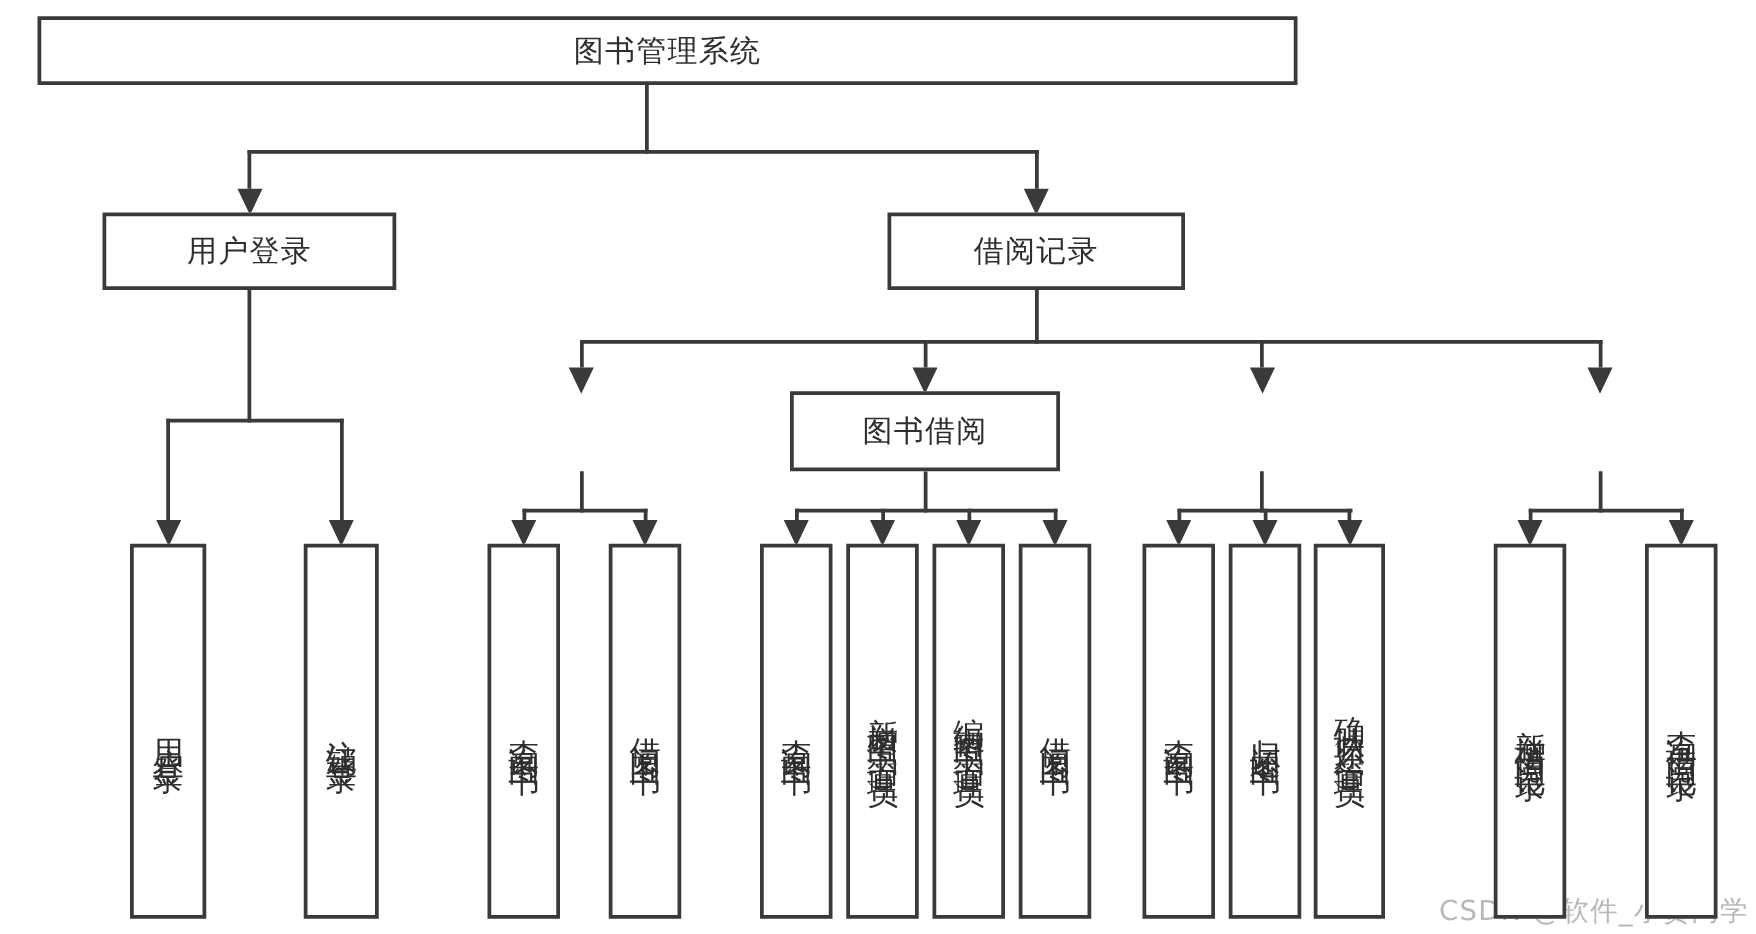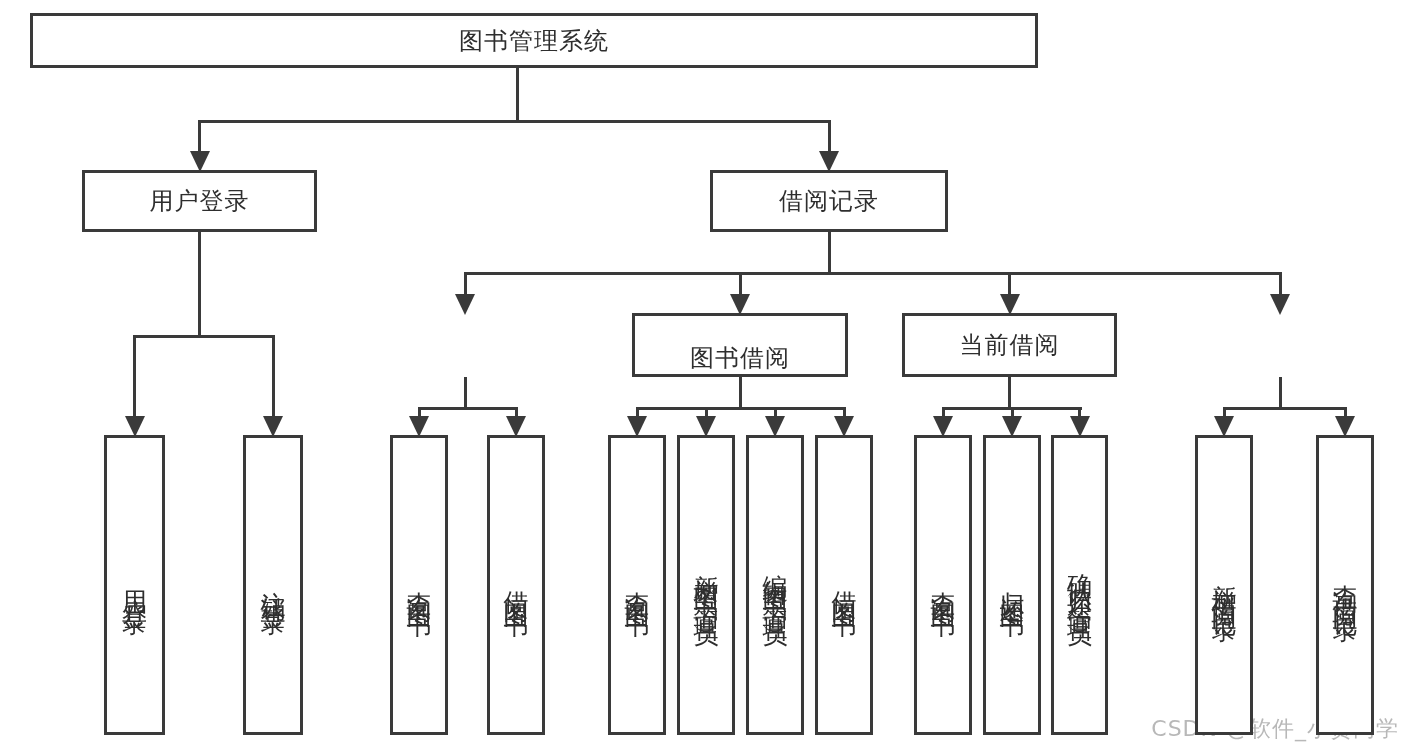--- a/index.html
+++ b/index.html
@@ -115,25 +115,22 @@
     <div class="carrow" style="left: 1335px; top: 416px;"></div>
     <div class="node h" style="left: 30px; top: 13px; width: 1008px; height: 55px;">
       <span class="lbl">图书管理系统</span>
     </div>
     <div class="node h" style="left: 82px; top: 170px; width: 235px; height: 62px;">
       <span class="lbl">用户登录</span>
     </div>
     <div class="node h" style="left: 710px; top: 170px; width: 238px; height: 62px;">
       <span class="lbl">借阅记录</span>
     </div>
-    <div class="node h" style="left: 632px; top: 313px; width: 216px; height: 64px; align-items: flex-end;">
+    <div class="node h" style="left: 632px; top: 313px; width: 216px; height: 64px;">
       <span class="lbl">图书借阅</span>
-    </div>
-    <div class="node h" style="left: 902px; top: 313px; width: 215px; height: 64px;">
-      <span class="lbl">当前借阅</span>
     </div>
     <div class="node v" style="left: 104px; top: 435px; width: 61px; height: 300px;">
       <span class="lbl">用户登录</span>
     </div>
     <div class="node v" style="left: 243px; top: 435px; width: 60px; height: 300px;">
       <span class="lbl">注销登录</span>
     </div>
     <div class="node v" style="left: 390px; top: 435px; width: 58px; height: 300px;">
       <span class="lbl">查询图书</span>
     </div>

